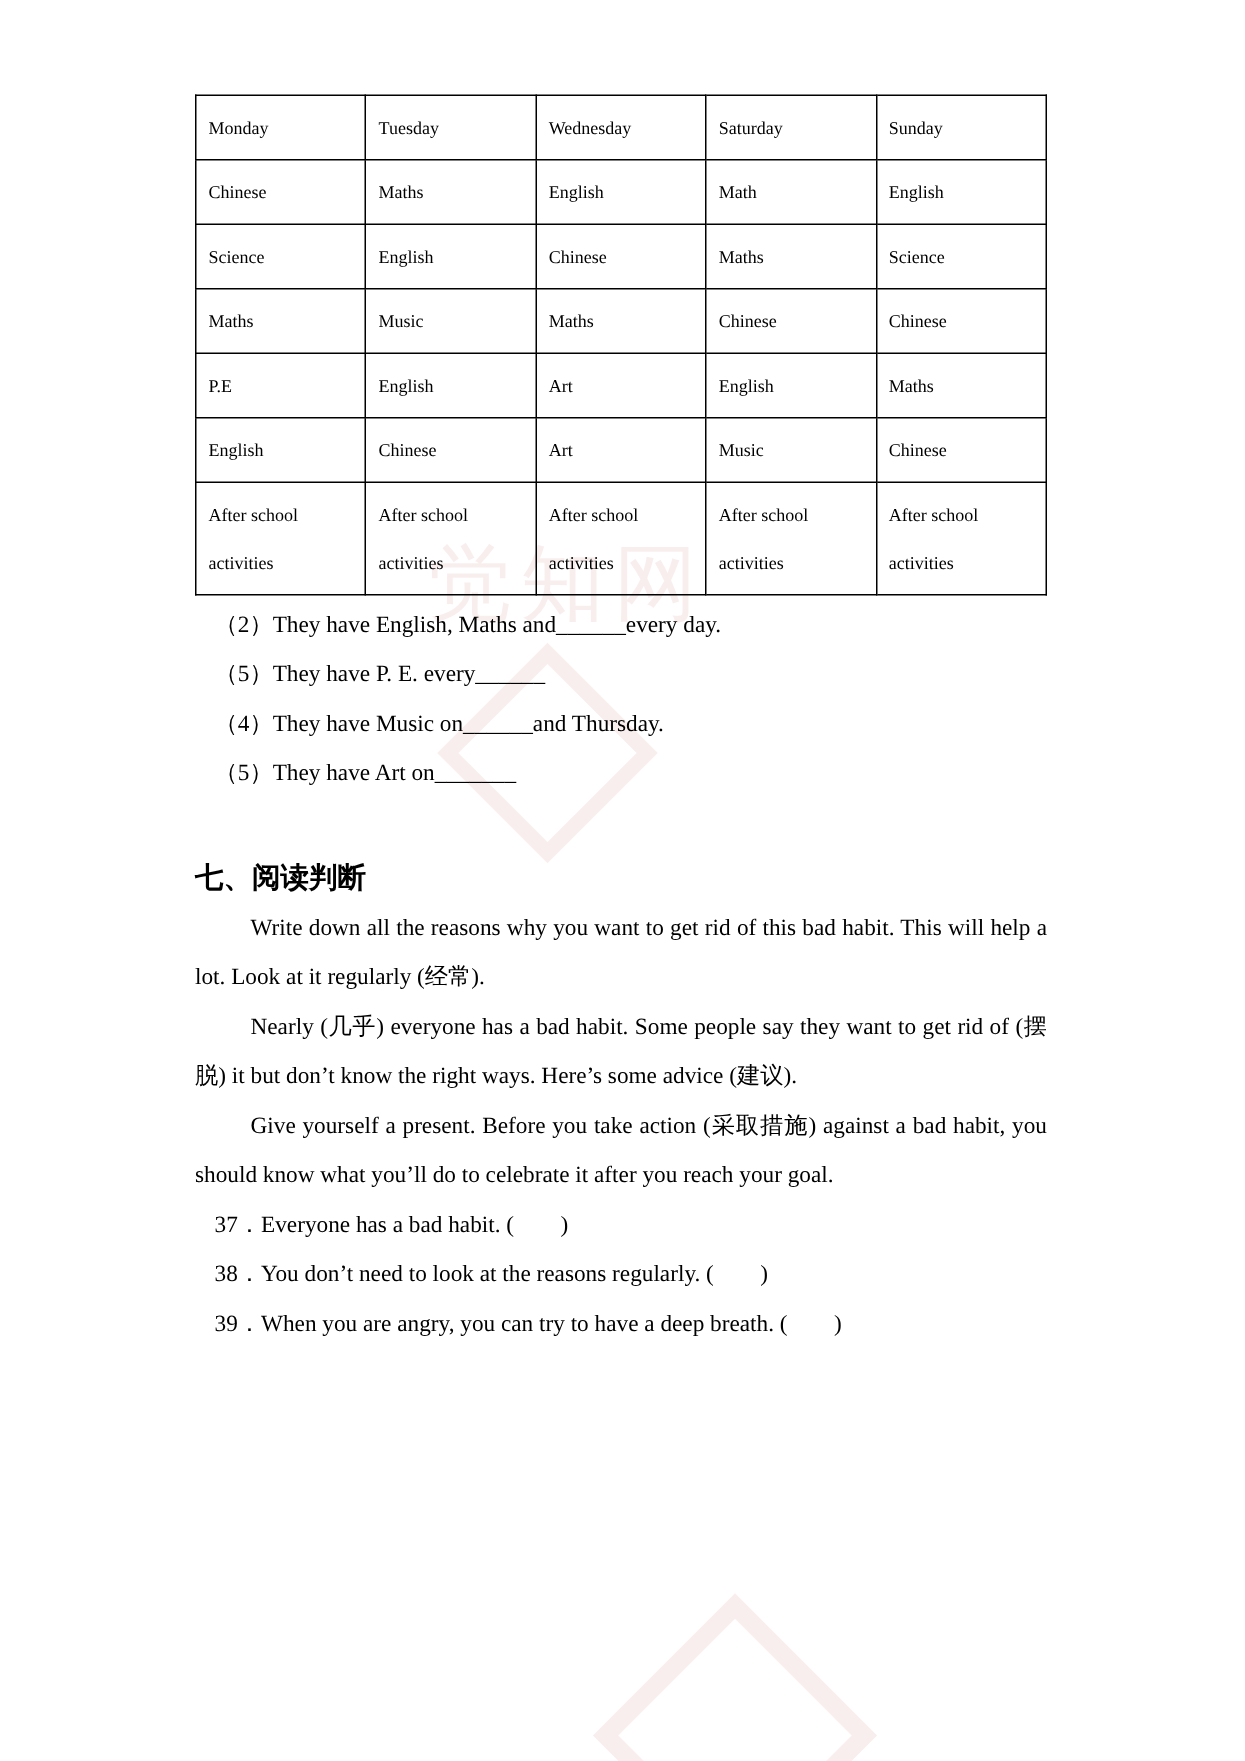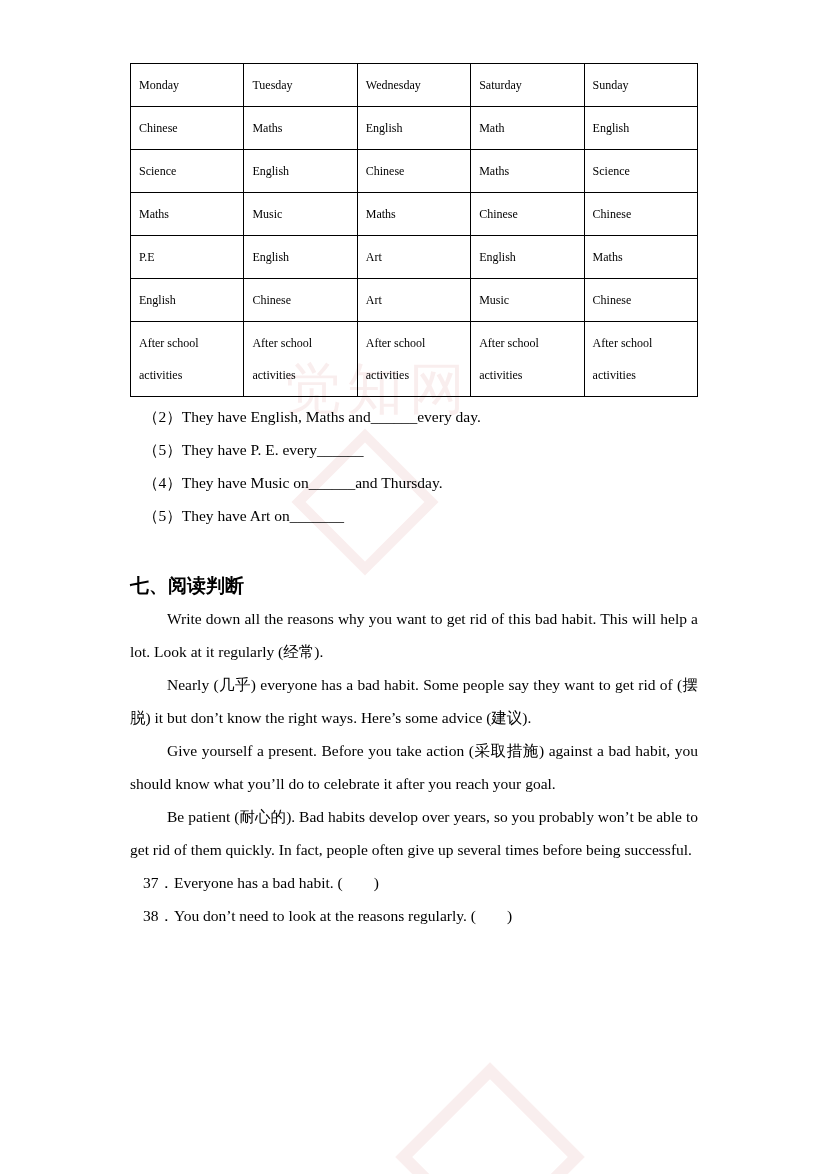--- a/index.html
+++ b/index.html
@@ -162,22 +162,22 @@
         <p class="q">（4）They have Music on______and Thursday.</p>
         <p class="q">（5）They have Art on_______</p>
       </div>
 
     <h3 class="section-heading">七、阅读判断</h3>
 
     <div class="passage">
         <p class="para">Write down all the reasons why you want to get rid of this bad habit. This will help a lot. Look at it regularly (经常).</p>
         <p class="para">Nearly (几乎) everyone has a bad habit. Some people say they want to get rid of (摆脱) it but don’t know the right ways. Here’s some advice (建议).</p>
         <p class="para">Give yourself a present. Before you take action (采取措施) against a bad habit, you should know what you’ll do to celebrate it after you reach your goal.</p>
-        <p class="para">Be patient (耐心的). Bad habits develop over years, so you probably won’t be able to get rid of them quickly. In fact, people often give up several times before being successful.</p>
       </div>
 
     <div class="tf-questions">
         <p class="q">37．Everyone has a bad habit. (        )</p>
         <p class="q">38．You don’t need to look at the reasons regularly. (        )</p>
+        <p class="q">39．When you are angry, you can try to have a deep breath. (        )</p>
       </div>
 
   </div>
 </div>
 
 </body></html>

